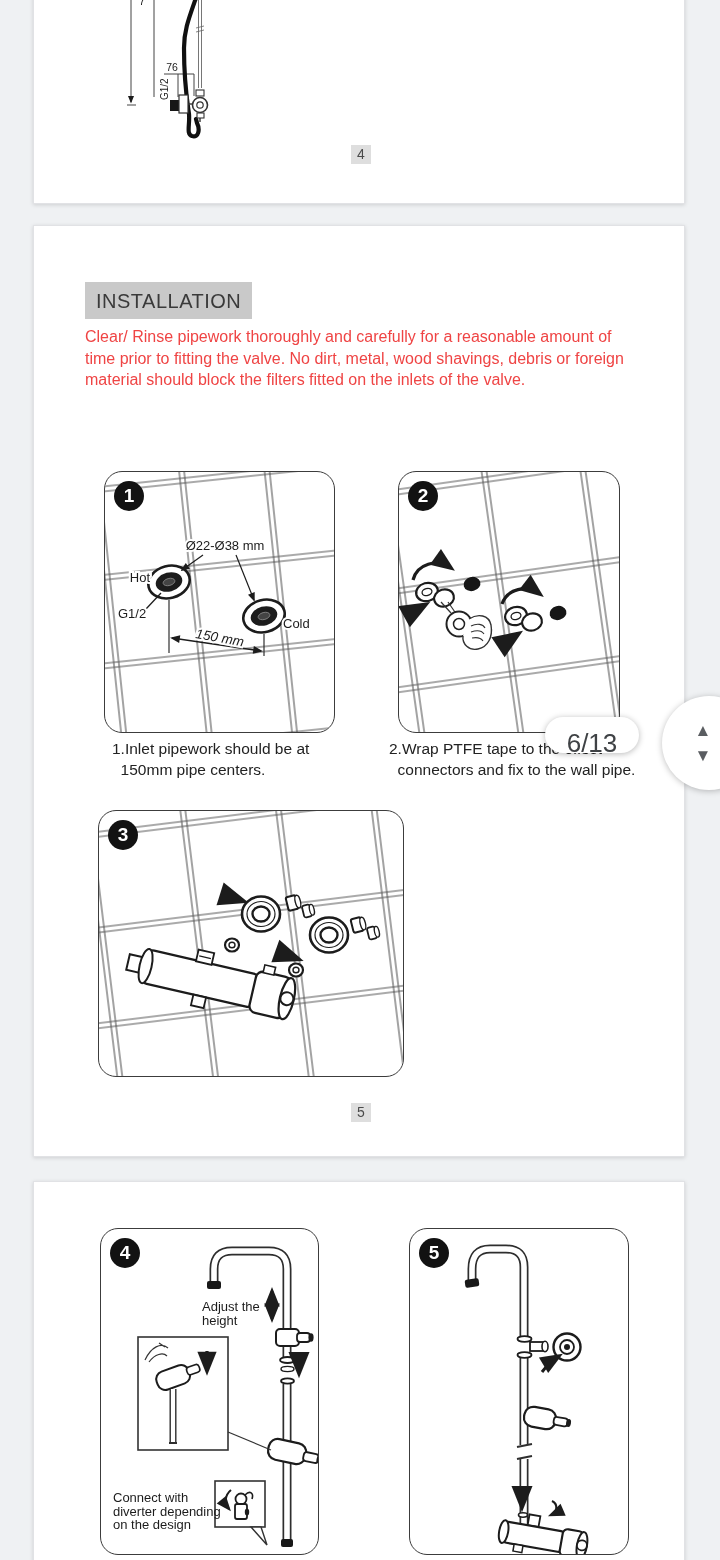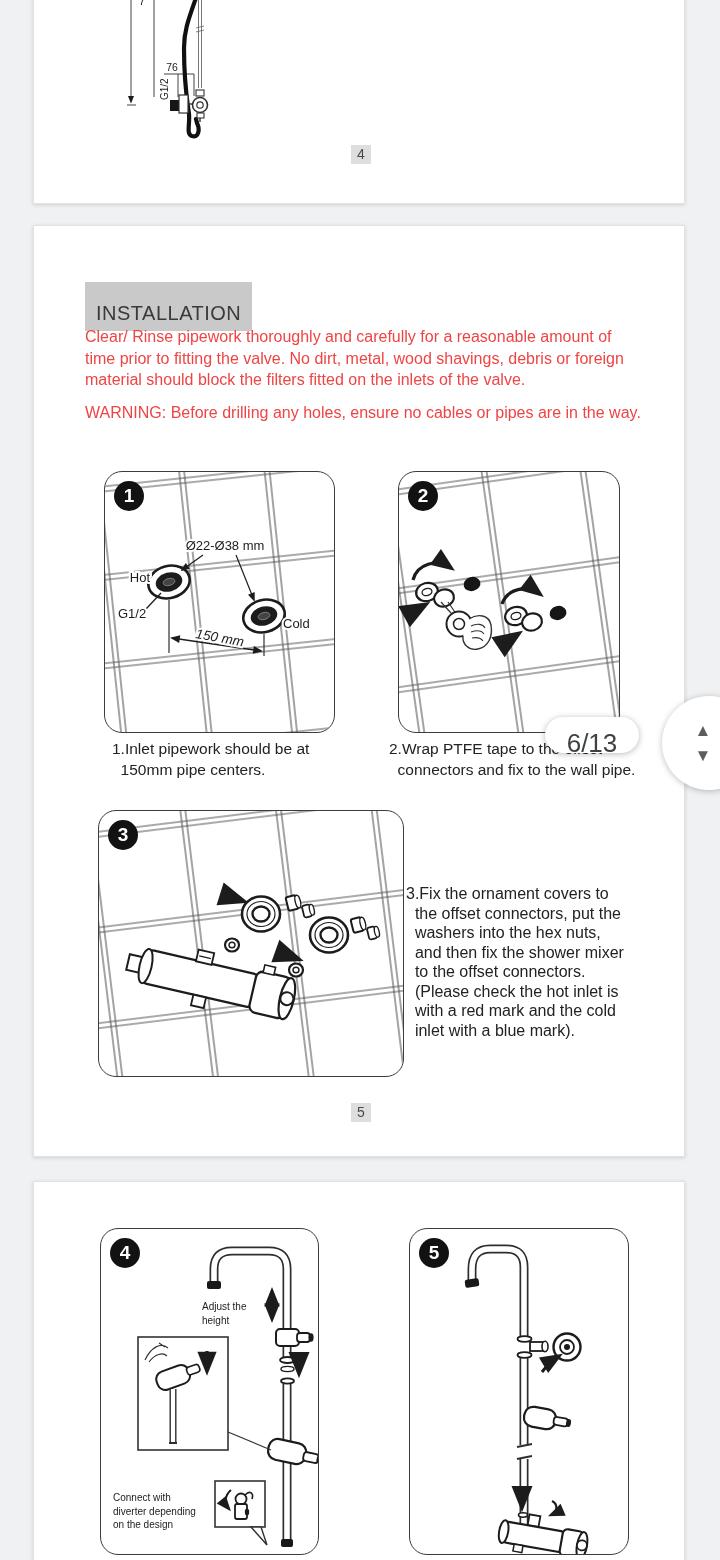--- a/index.html
+++ b/index.html
@@ -17,35 +17,35 @@
   }
   #page4{top:-52px;height:256px;border-top:none;}
   #page5{top:225px;height:932px;}
   #page6{top:1181px;height:500px;}
   .badge{
     display:inline-block;background:#dedede;color:#4a4a4a;
     font-size:14px;line-height:17px;padding:1px 6px;
   }
   .heading{
     background:#c9c9c9;color:#3a3a3a;font-size:20px;letter-spacing:0.5px;
-    padding:20px 11px 6px 11px;display:inline-block;
+    padding:8px 11px 6px 11px;display:inline-block;
   }
   .body-text{font-size:16px;line-height:21.5px;color:#ef4444;}
   .caption{font-size:15.5px;line-height:21px;color:#222;}
   .step3{font-size:16px;line-height:19.5px;color:#222;}
   .figbox{
     position:absolute;border:1.6px solid #3c3c3c;border-radius:18px;
     overflow:hidden;background:#fff;
   }
   .fignum{
     position:absolute;left:9px;top:9px;width:30px;height:30px;border-radius:50%;
     background:#121212;color:#fff;font-weight:bold;font-size:19px;
     line-height:30px;text-align:center;z-index:3;
   }
-  .figlabel{position:absolute;font-size:10px;line-height:13.5px;color:#1c1c1c;z-index:2;}
+  .figlabel{position:absolute;font-size:13px;line-height:13.5px;color:#1c1c1c;z-index:2;}
   .figbox svg{position:absolute;left:0;top:0;}
   .page-pill{
     position:absolute;left:545px;top:717px;width:94px;height:36px;border-radius:27px;
     background:#fff;box-shadow:0 1px 6px rgba(0,0,0,0.28);
     color:#3f4245;font-size:26px;line-height:53px;text-align:center;z-index:10;
   }
   .scroll-handle{
     position:absolute;left:662px;top:696px;width:94px;height:94px;border-radius:50%;
     background:#fff;box-shadow:0 1px 6px rgba(0,0,0,0.25);z-index:10;
   }
@@ -98,21 +98,20 @@
 </div>
 
 <div class="page" id="page5">
 
   <span class="heading abs" style="left:51px;top:56px;">INSTALLATION</span>
 
   <div class="body-text pre abs" style="left:51px;top:100px;">Clear/ Rinse pipework thoroughly and carefully for a reasonable amount of
 time prior to fitting the valve. No dirt, metal, wood shavings, debris or foreign
 material should block the filters fitted on the inlets of the valve.</div>
 
-  <div class="body-text pre abs" style="left:51px;top:176px;">WARNING: Before drilling any holes, ensure no cables or pipes are in the way.</div>
 
   <div class="figbox" style="left:70px;top:245px;width:229px;height:260px;">
     <svg width="229" height="260" viewBox="0 0 229 260">
       <defs>
         <pattern id="f1t" width="85" height="88" patternUnits="userSpaceOnUse">
           <line x1="0" y1="3" x2="85" y2="3" stroke="#565656" stroke-width="1.1"></line>
           <line x1="0" y1="8" x2="85" y2="8" stroke="#565656" stroke-width="1.1"></line>
           <line x1="3" y1="0" x2="3" y2="88" stroke="#565656" stroke-width="1.1"></line>
           <line x1="8" y1="0" x2="8" y2="88" stroke="#565656" stroke-width="1.1"></line>
         </pattern>
@@ -280,28 +279,20 @@
         <rect x="55" y="32" width="13" height="11" fill="#fff" stroke="#1c1c1c" stroke-width="1.8"></rect>
         <rect x="112" y="-6" width="36" height="42" rx="7" fill="#fff" stroke="#1c1c1c" stroke-width="2.3"></rect>
         <ellipse cx="147" cy="15" rx="7" ry="21" fill="#fff" stroke="#1c1c1c" stroke-width="2.2"></ellipse>
         <circle cx="147" cy="15" r="6.5" fill="#fff" stroke="#1c1c1c" stroke-width="2"></circle>
         <rect x="118" y="-13" width="11" height="8" fill="#fff" stroke="#1c1c1c" stroke-width="1.6"></rect>
       </g>
     </svg>
     <div class="fignum">3</div>
   </div>
 
-  <div class="step3 pre abs" style="left:372px;top:658px;">3.Fix the ornament covers to
-  the offset connectors, put the
-  washers into the hex nuts,
-  and then fix the shower mixer
-  to the offset connectors.
-  (Please check the hot inlet is
-  with a red mark and the cold
-  inlet with a blue mark).</div>
 
   <span class="badge abs" style="left:317px;top:877px;">5</span>
 </div>
 
 <div class="page" id="page6">
 
   <div class="figbox" style="left:66px;top:46px;width:217px;height:325px;">
     <svg width="217" height="325" viewBox="0 0 217 325">
       <defs>
         <marker id="f4a" markerWidth="9" markerHeight="9" refX="6.5" refY="3.5" orient="auto">

